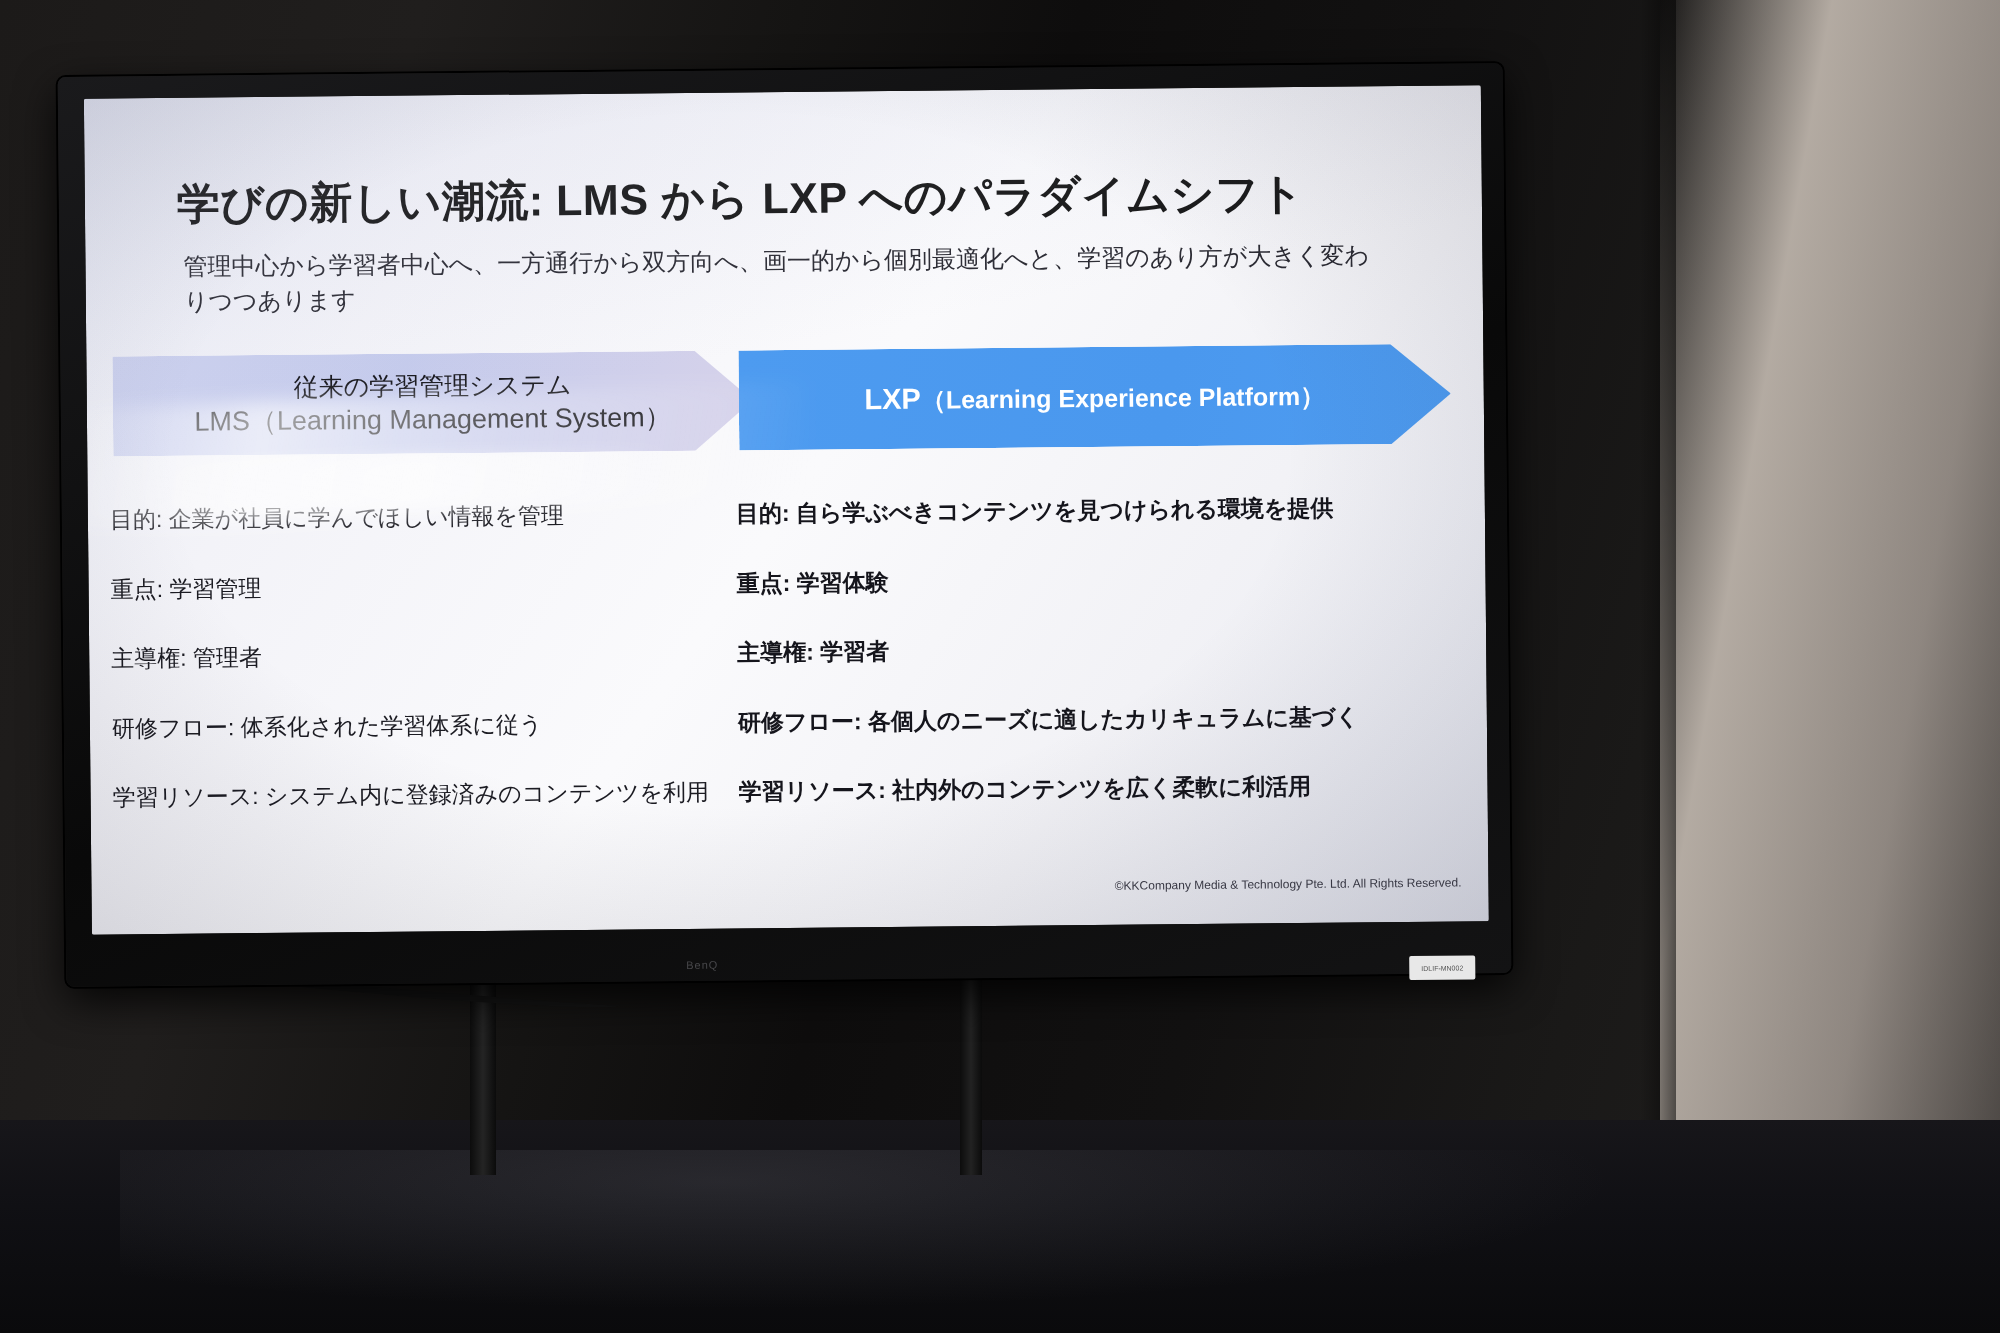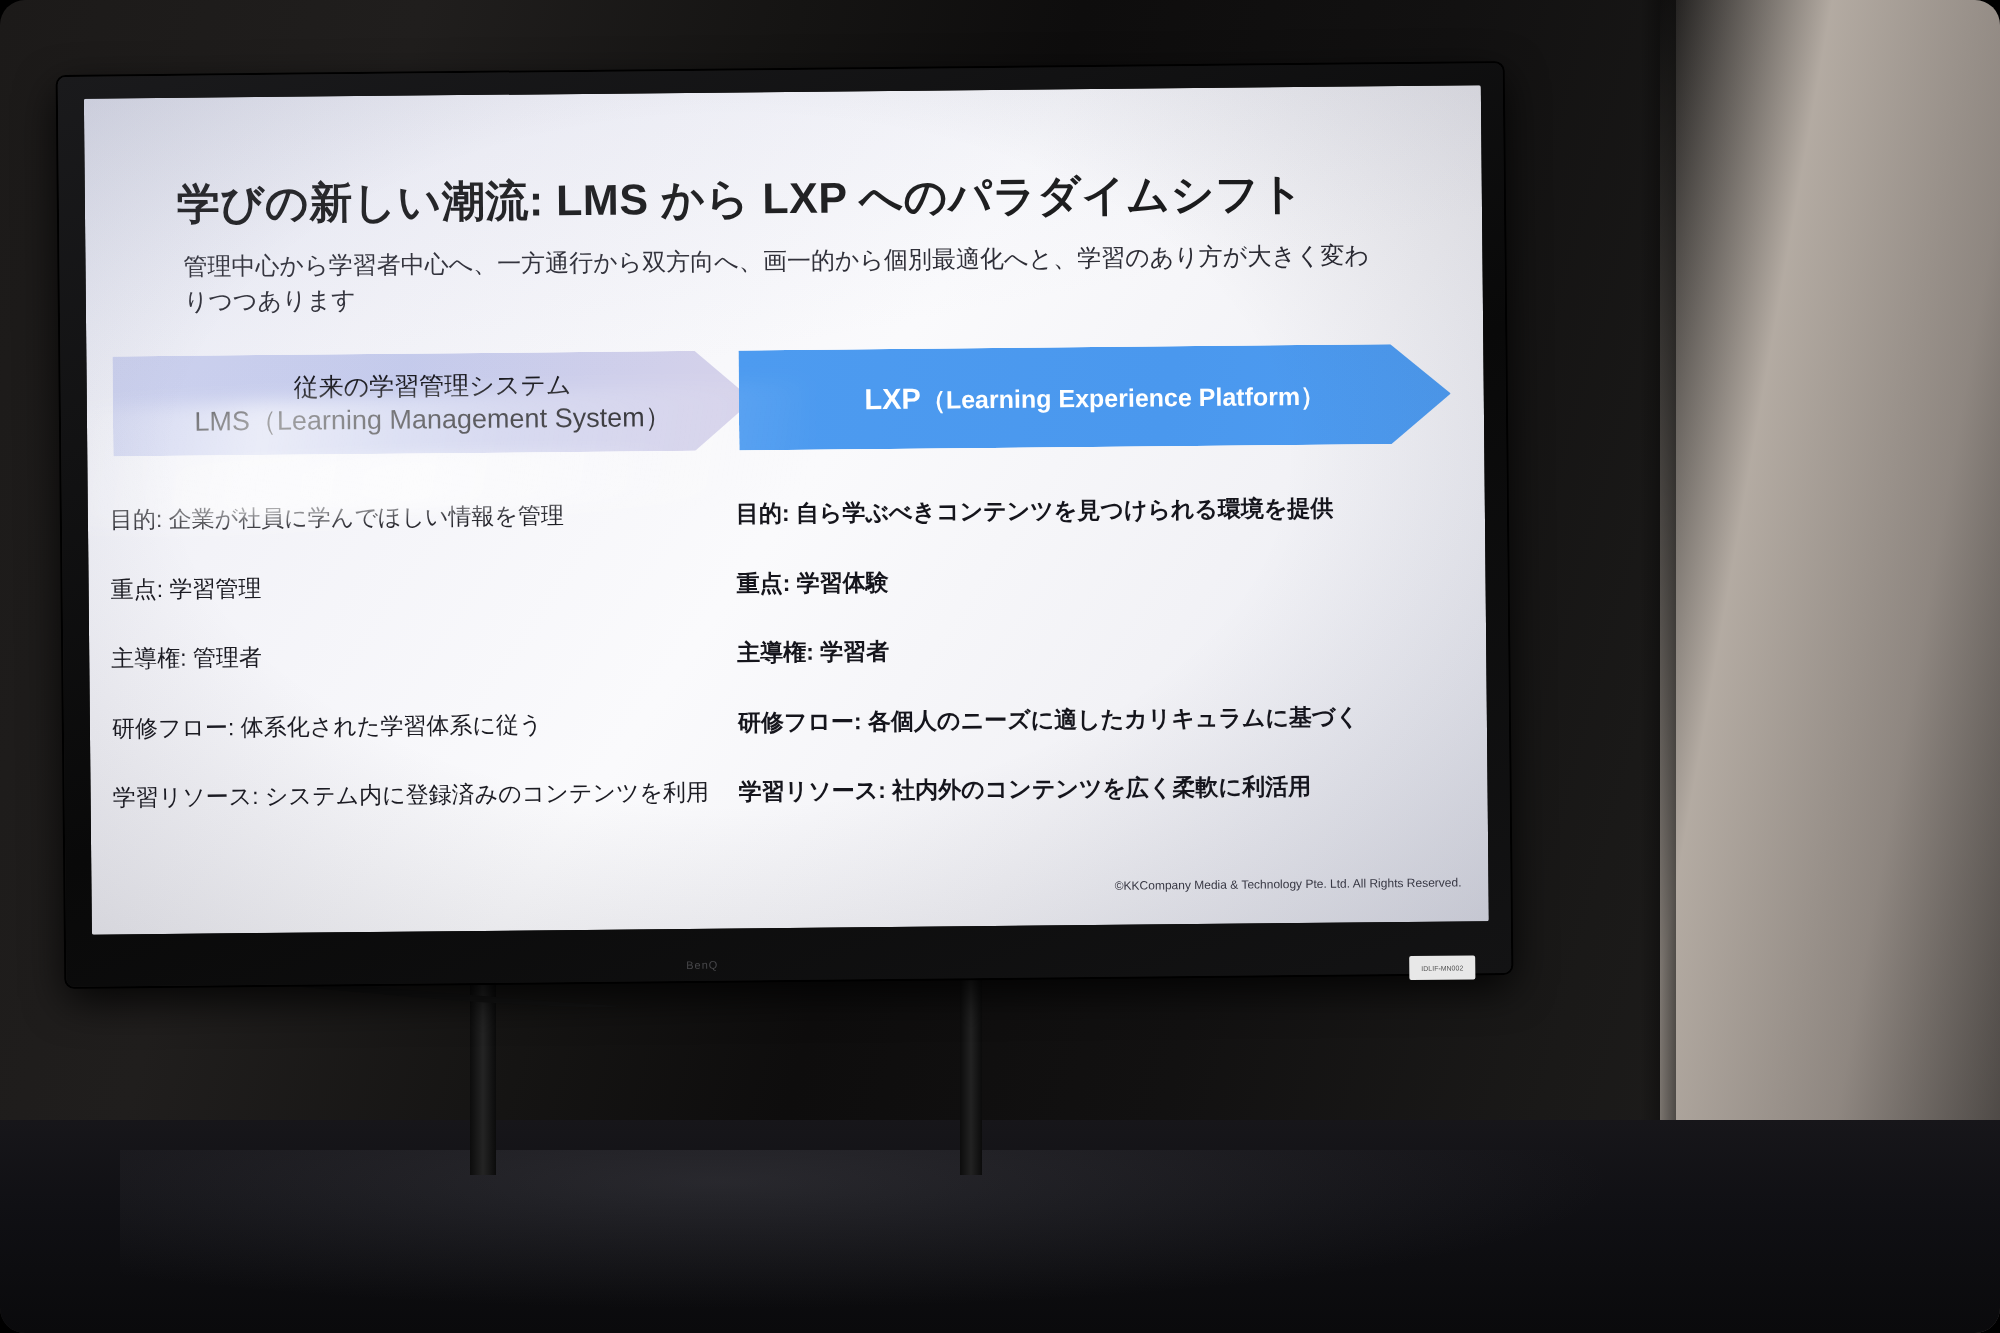--- a/index.html
+++ b/index.html
@@ -1,19 +1,19 @@
 <!DOCTYPE html>
 <html><head>
 <meta charset="utf-8">
 <style>
   html,body{margin:0;padding:0;background:#000;}
   body{width:2000px;height:1333px;overflow:hidden;
        font-family:"Liberation Sans","DejaVu Sans",sans-serif;}
 
-  #stage{position:relative;width:2000px;height:1333px;overflow:hidden;border-radius:25px;}
+  #stage{position:relative;width:2000px;height:1333px;overflow:hidden;}
 
   
   .wall{position:absolute;inset:0;
         background:
           linear-gradient(105deg,#1c1a19 0%,#201e1d 18%,#151413 34%,#0e0d0d 46%,#121111 62%,#1a1918 78%,#232120 100%);}
   .wall-right-light{position:absolute;left:1660px;top:0;width:340px;height:1333px;
         background:linear-gradient(100deg,rgba(196,186,178,.0) 0%,rgba(206,196,186,.85) 30%,rgba(180,170,162,.75) 65%,rgba(120,112,106,.35) 100%);}
   .wall-edge{position:absolute;left:1640px;top:0;width:36px;height:1333px;
         background:linear-gradient(90deg,rgba(0,0,0,.0),rgba(0,0,0,.55));}
   .wall-floor{position:absolute;left:0;top:1120px;width:2000px;height:213px;

